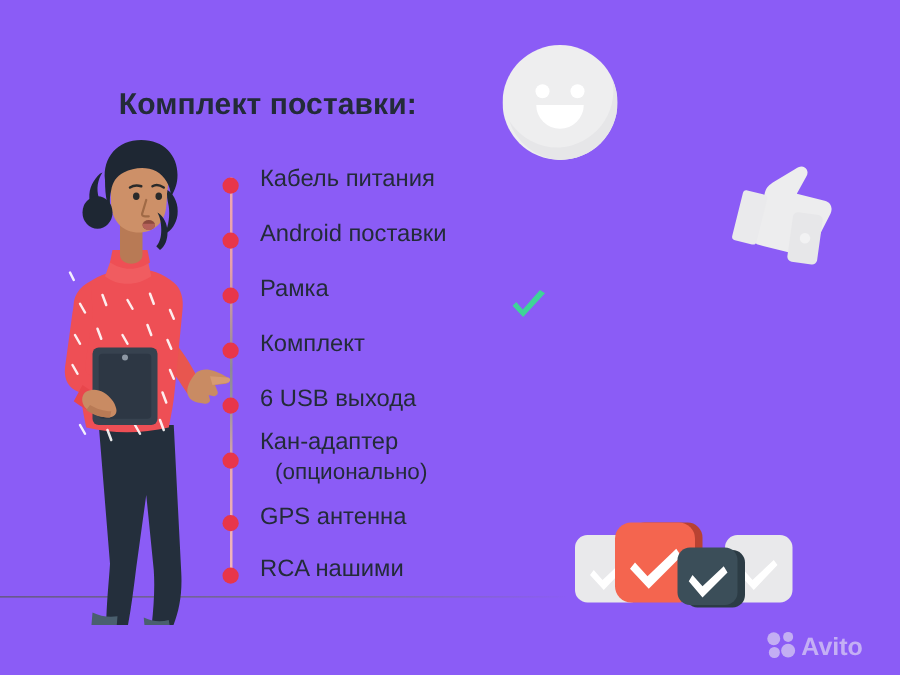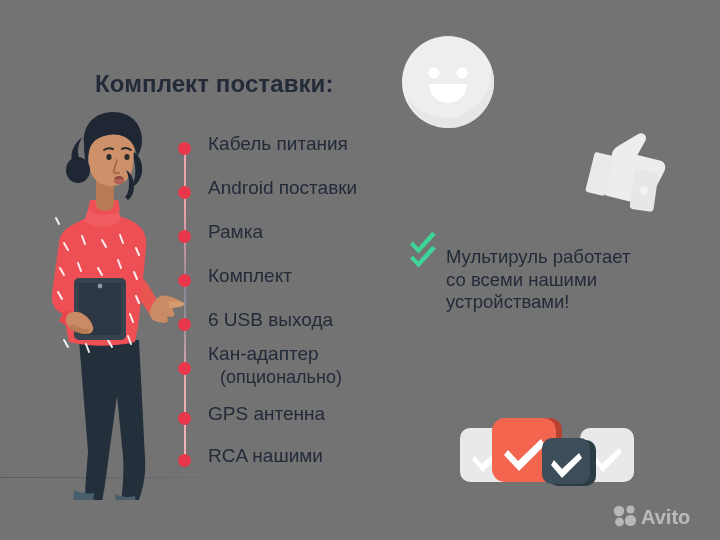--- a/index.html
+++ b/index.html
@@ -5,21 +5,21 @@
 <style>
   html, body {
     margin: 0;
     padding: 0;
     background: #ffffff;
   }
   #stage {
     position: relative;
     width: 720px;
     height: 540px;
-    background: #737373;
+    background: #8b5cf6;
     overflow: hidden;
     font-family: "Liberation Sans", "DejaVu Sans", sans-serif;
     -webkit-font-smoothing: antialiased;
   }
 
   
   .deco { position: absolute; }
 
   #smiley-icon {
     left: 402px; top: 36px;
@@ -316,30 +316,20 @@
   <div id="benefits">
 
     <div class="benefit" id="benefit-1">
       <span class="benefit-check">
         <svg viewBox="0 0 30 26" width="30" height="26">
           <path d="M2 12.5l8.5 9L28 2.5l-4-2.5-13.8 15.6L5 9.5z" fill="#3ed598"></path>
         </svg>
       </span>
     </div>
 
-    <div class="benefit" id="benefit-2">
-      <span class="benefit-check">
-        <svg viewBox="0 0 30 26" width="30" height="26">
-          <path d="M2 12.5l8.5 9L28 2.5l-4-2.5-13.8 15.6L5 9.5z" fill="#3ed598"></path>
-        </svg>
-      </span>
-      <div class="benefit-text">Мультируль работает
-со всеми нашими
-устройствами!</div>
-    </div>
 
   </div>
 
   <div id="checkbox-cluster">
     <div class="cbox" id="cbox-left">
       <svg viewBox="0 0 54 54" width="54" height="54">
         <path d="M15 28l7 8 17-16 3 4-19 20-11-12z" fill="#ffffff"></path>
       </svg>
     </div>
     <div class="cbox" id="cbox-right">

